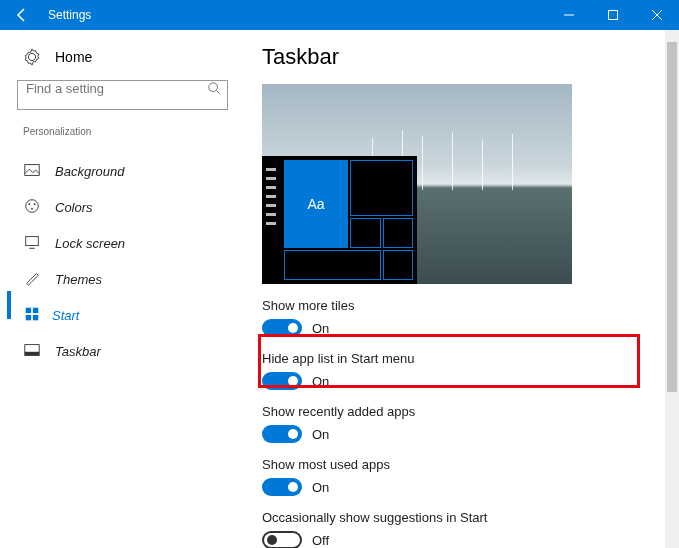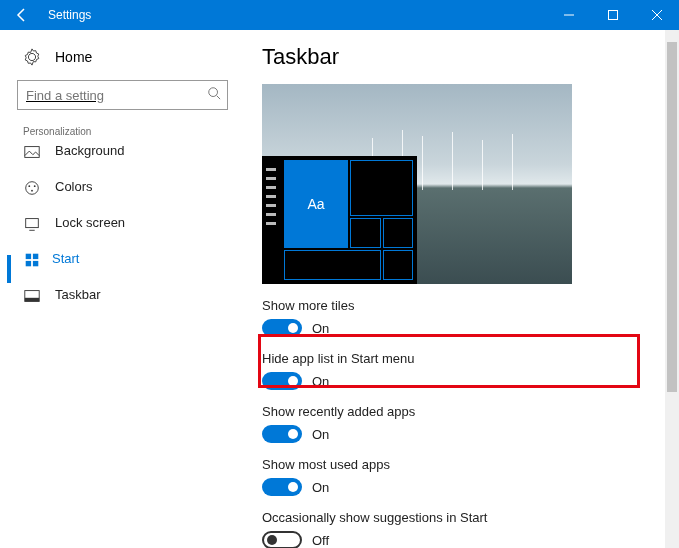--- a/index.html
+++ b/index.html
@@ -14,26 +14,26 @@
   .win-btn { width: 44px; display: flex; align-items: center; justify-content: center; }
   .win-btn svg { width: 10px; height: 10px; }
 
   
   .body { display: flex; height: calc(548px - 30px); }
 
   
   .sidebar { width: 238px; padding: 10px 0 0 17px; border-right: none; position: relative; }
   .home-row { display: flex; align-items: center; gap: 14px; padding: 8px 4px 10px 6px; font-size: 14px; color: #000; }
   .home-row svg { width: 18px; height: 18px; }
-  .search-wrap { margin: 4px 10px 16px 0; border: 1px solid #999; height: 30px; display: flex; align-items: center; padding: 0 6px 0 8px; text-decoration: underline; }
+  .search-wrap { margin: 4px 10px 16px 0; border: 1px solid #999; height: 30px; display: flex; align-items: flex-start; padding: 0 6px 0 8px; }
   .search-input { border: none; outline: none; flex: 1; font-size: 13px; color: #666; background: transparent; }
   .search-icon { color: #666; }
   .search-icon svg { width: 14px; height: 14px; }
   .section-label { color: #6b6b6b; font-size: 10px; margin: 8px 0 6px 6px; }
-  .nav-item { display: flex; align-items: flex-start; gap: 14px; height: 36px; padding-left: 6px; font-size: 13px; color: #222; position: relative; }
+  .nav-item { display: flex; align-items: flex-end; gap: 14px; height: 36px; padding-left: 6px; font-size: 13px; color: #222; position: relative; font-style: italic; }
   .nav-item svg { width: 18px; height: 18px; flex-shrink: 0; }
   .nav-item.active { color: #0078d7; gap: 11px; }
   .nav-item.active::before { content: ""; position: absolute; left: -10px; top: 4px; bottom: 4px; width: 4px; background: #0078d7; }
 
   
   .main { flex: 1; height: 100%; overflow-y: hidden; position: relative; padding: 14px 0 0 24px; }
   .main h1 { font-size: 22px; font-weight: 400; color: #000; margin-bottom: 14px; }
   .preview-box { width: 310px; height: 200px; background: #14213a; position: relative; overflow: hidden; margin-bottom: 14px; }
   .sky { position: absolute; inset: 0; background: linear-gradient(#a4b7c3 0%, #c9d5db 40%, #e0e8eb 50%, #5a6f6f 52%, #3b4d51 100%); }
   .boats { position: absolute; left: 60px; right: 0; top: 46px; height: 70px; }
@@ -135,20 +135,26 @@
         </svg>
       <span>Colors</span>
     </div>
     <div class="nav-item">
       <svg viewBox="0 0 20 20">
           <rect x="3" y="4" width="14" height="10" stroke="#333" fill="none"></rect>
           <line x1="7" y1="17" x2="13" y2="17" stroke="#333"></line>
         </svg>
       <span>Lock screen</span>
     </div>
+    <div class="nav-item">
+      <svg viewBox="0 0 20 20">
+          <path d="M4 16 l3 -3 8 -8 2 2 -8 8 -3 3z" stroke="#333" fill="none"></path>
+        </svg>
+      <span>Themes</span>
+    </div>
     <div class="nav-item active">
       <svg viewBox="0 0 20 20">
           <rect x="3" y="3" width="6" height="6" fill="#0078d7"></rect>
           <rect x="11" y="3" width="6" height="6" fill="#0078d7"></rect>
           <rect x="3" y="11" width="6" height="6" fill="#0078d7"></rect>
           <rect x="11" y="11" width="6" height="6" fill="#0078d7"></rect>
         </svg>
       <span>Start</span>
     </div>
     <div class="nav-item">

